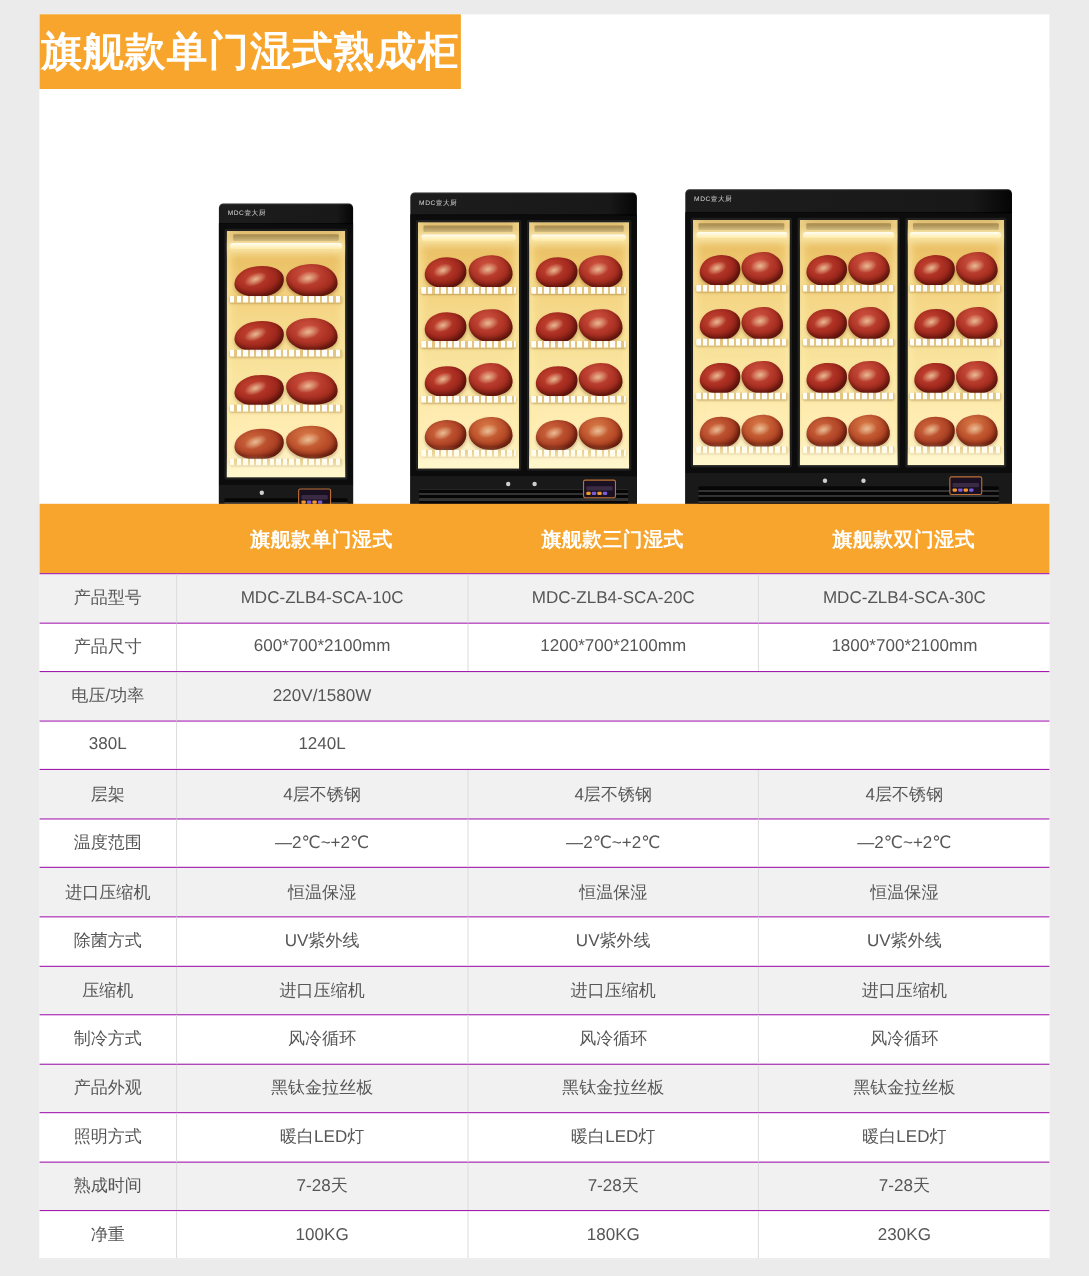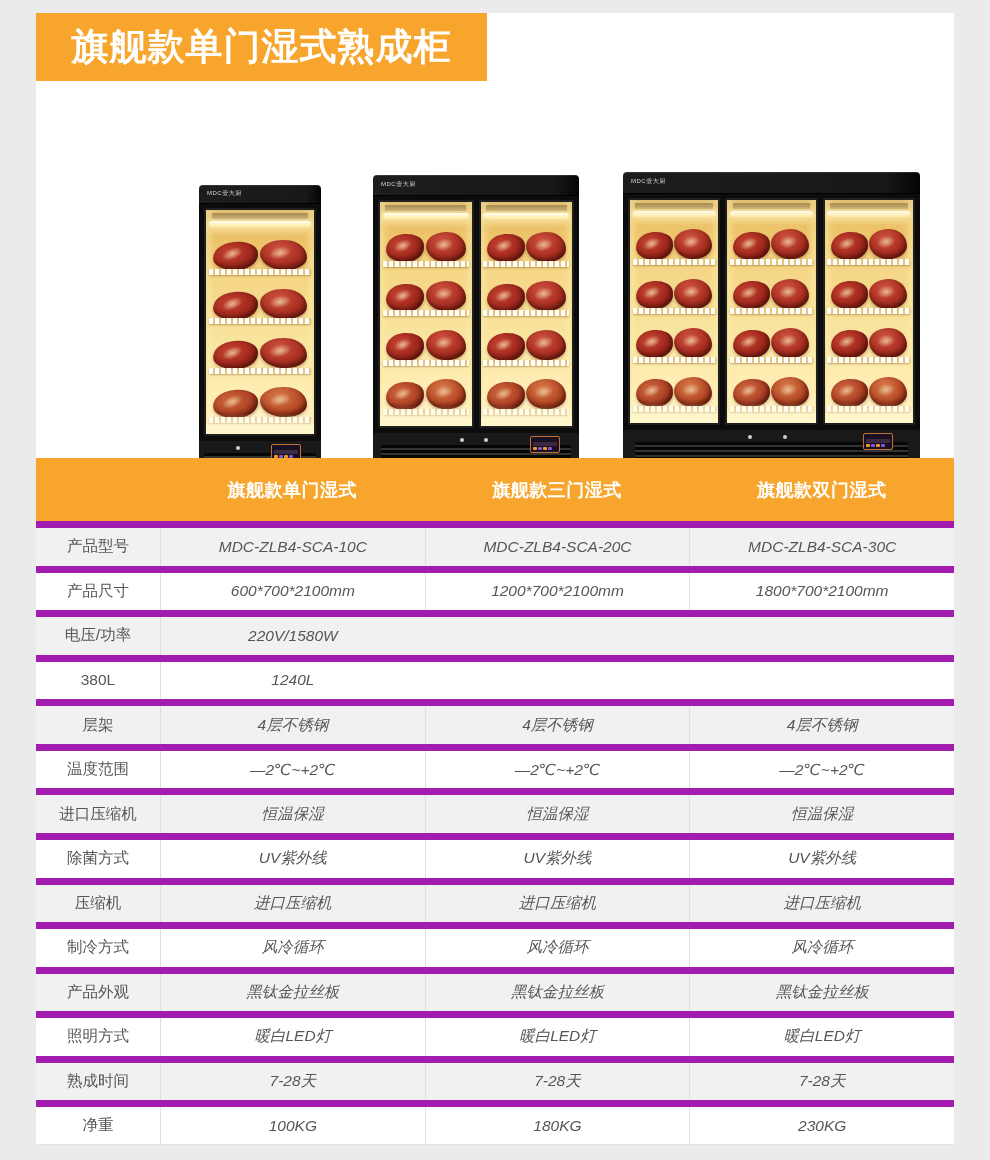--- a/index.html
+++ b/index.html
@@ -8,21 +8,21 @@
     background:#ebebeb;
     font-family:"Liberation Sans","DejaVu Sans",sans-serif;
     -webkit-font-smoothing:antialiased;
   }
   .card{
     position:absolute;left:36px;top:13px;width:918px;height:1132px;
     background:#ffffff;
   }
   
   .banner{
-    position:absolute;left:0;top:0;width:451px;height:68px;
+    position:absolute;left:0;top:0;width:383px;height:68px;
     background:#f7a52c;color:#fff;
     display:flex;align-items:center;justify-content:center;
     font-size:37px;font-weight:bold;letter-spacing:1px;
   }
   
   .showroom{position:absolute;left:0;top:68px;width:918px;height:377px;background:#fff;}
   .cabinet{position:absolute;}
   .cab-1{left:163px;top:104px;width:122px;height:324px;--baseh:52px;--toph:19px;}
   .cab-2{left:337px;top:94px;width:206px;height:336px;--baseh:62px;--toph:21px;}
   .cab-3{left:587px;top:91px;width:297px;height:334px;--baseh:60px;--toph:22px;}
@@ -121,29 +121,29 @@
   .t-header{
     display:grid;grid-template-columns:124px 1fr 1fr 1fr;height:63px;
     background:#f7a52c;
   }
   .t-hcell{
     display:flex;align-items:center;justify-content:center;
     color:#fff;font-weight:bold;font-size:18px;letter-spacing:.5px;
   }
   .t-row{
     display:grid;grid-template-columns:124px 1fr 1fr 1fr;height:44.57px;
-    background:#ffffff;border-top:7px solid #a21caf;box-sizing:border-box;
+    background:#ffffff;border-top:1px solid #a21caf;box-sizing:border-box;
   }
   .t-row.striped{background:#f1f1f1;}
   .t-row:last-child{border-bottom:1px solid #e2e2e2;}
   .t-cell{
     display:flex;align-items:center;justify-content:center;
     font-size:15.5px;color:#565656;
   }
-  .t-cell + .t-cell{border-left:1px solid #dedede;font-style:italic;}
+  .t-cell + .t-cell{border-left:1px solid #dedede;}
 </style>
 </head>
 <body>
 
 <div class="card">
   <div class="banner">旗舰款单门湿式熟成柜</div>
   <div class="showroom">
       <div class="cabinet cab-1">
         <div class="cab-shadow"></div>
         <div class="cab-body">

